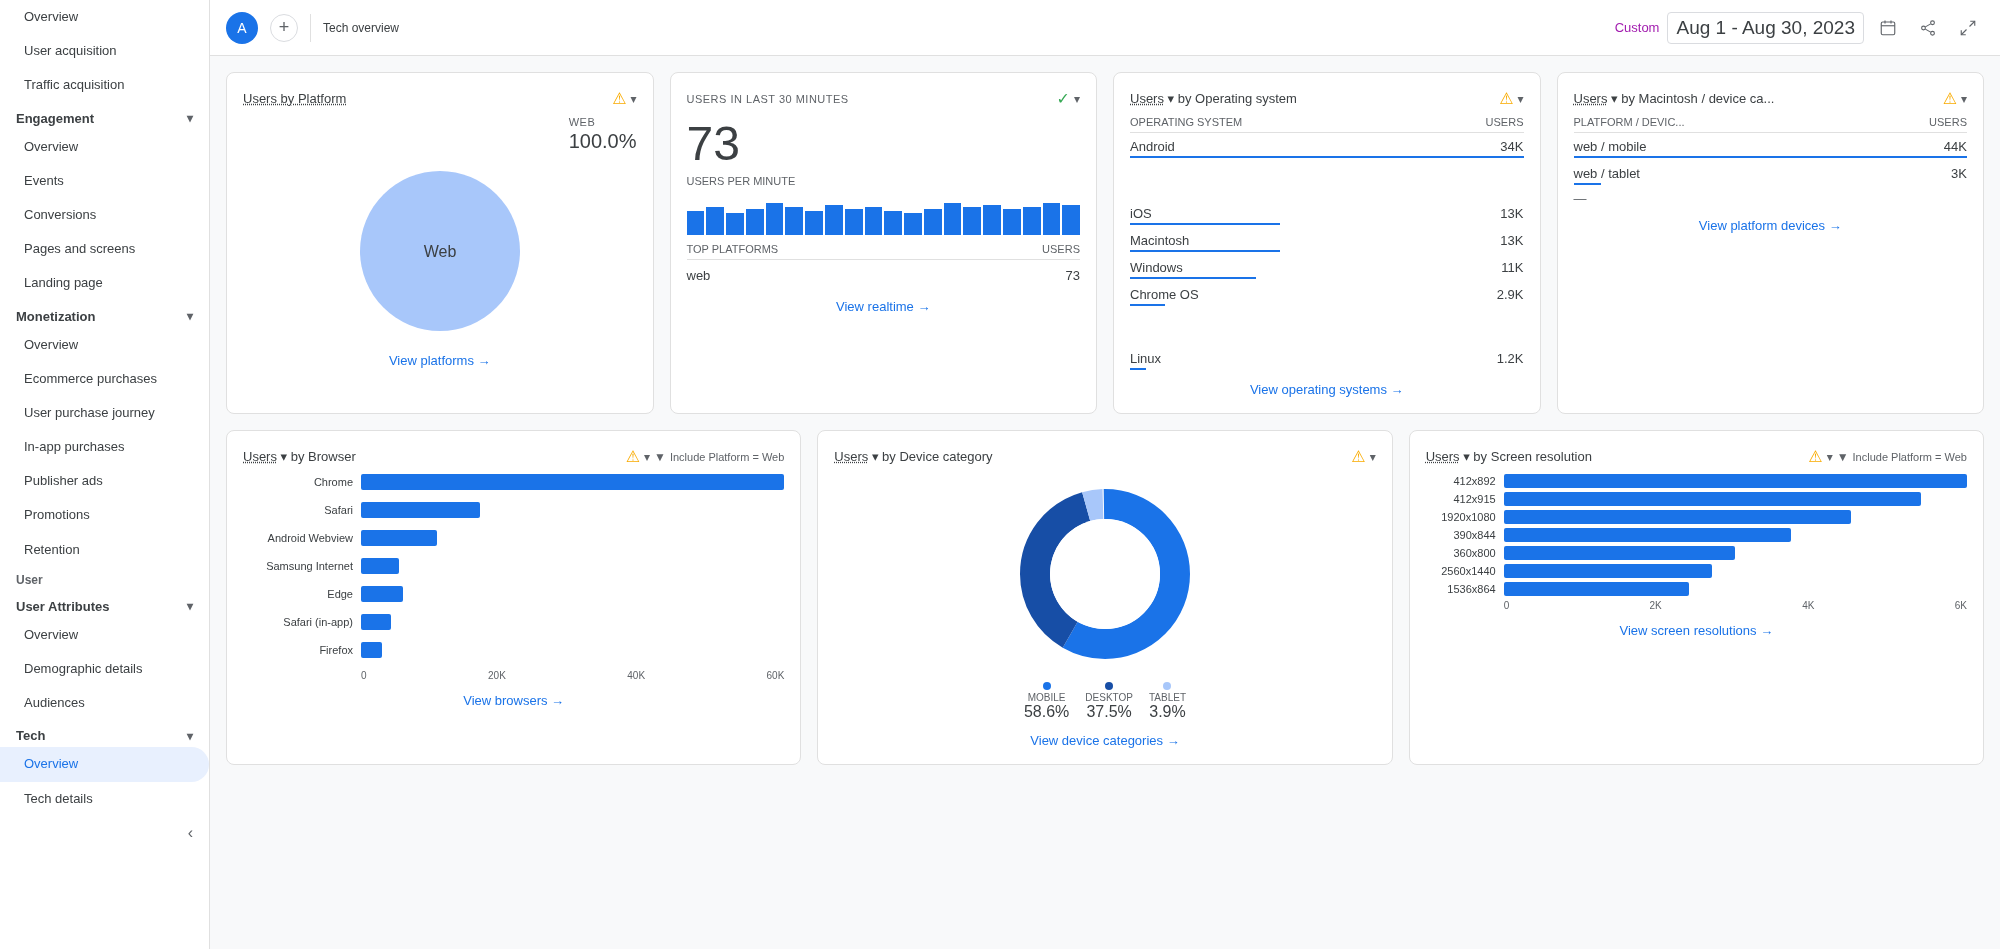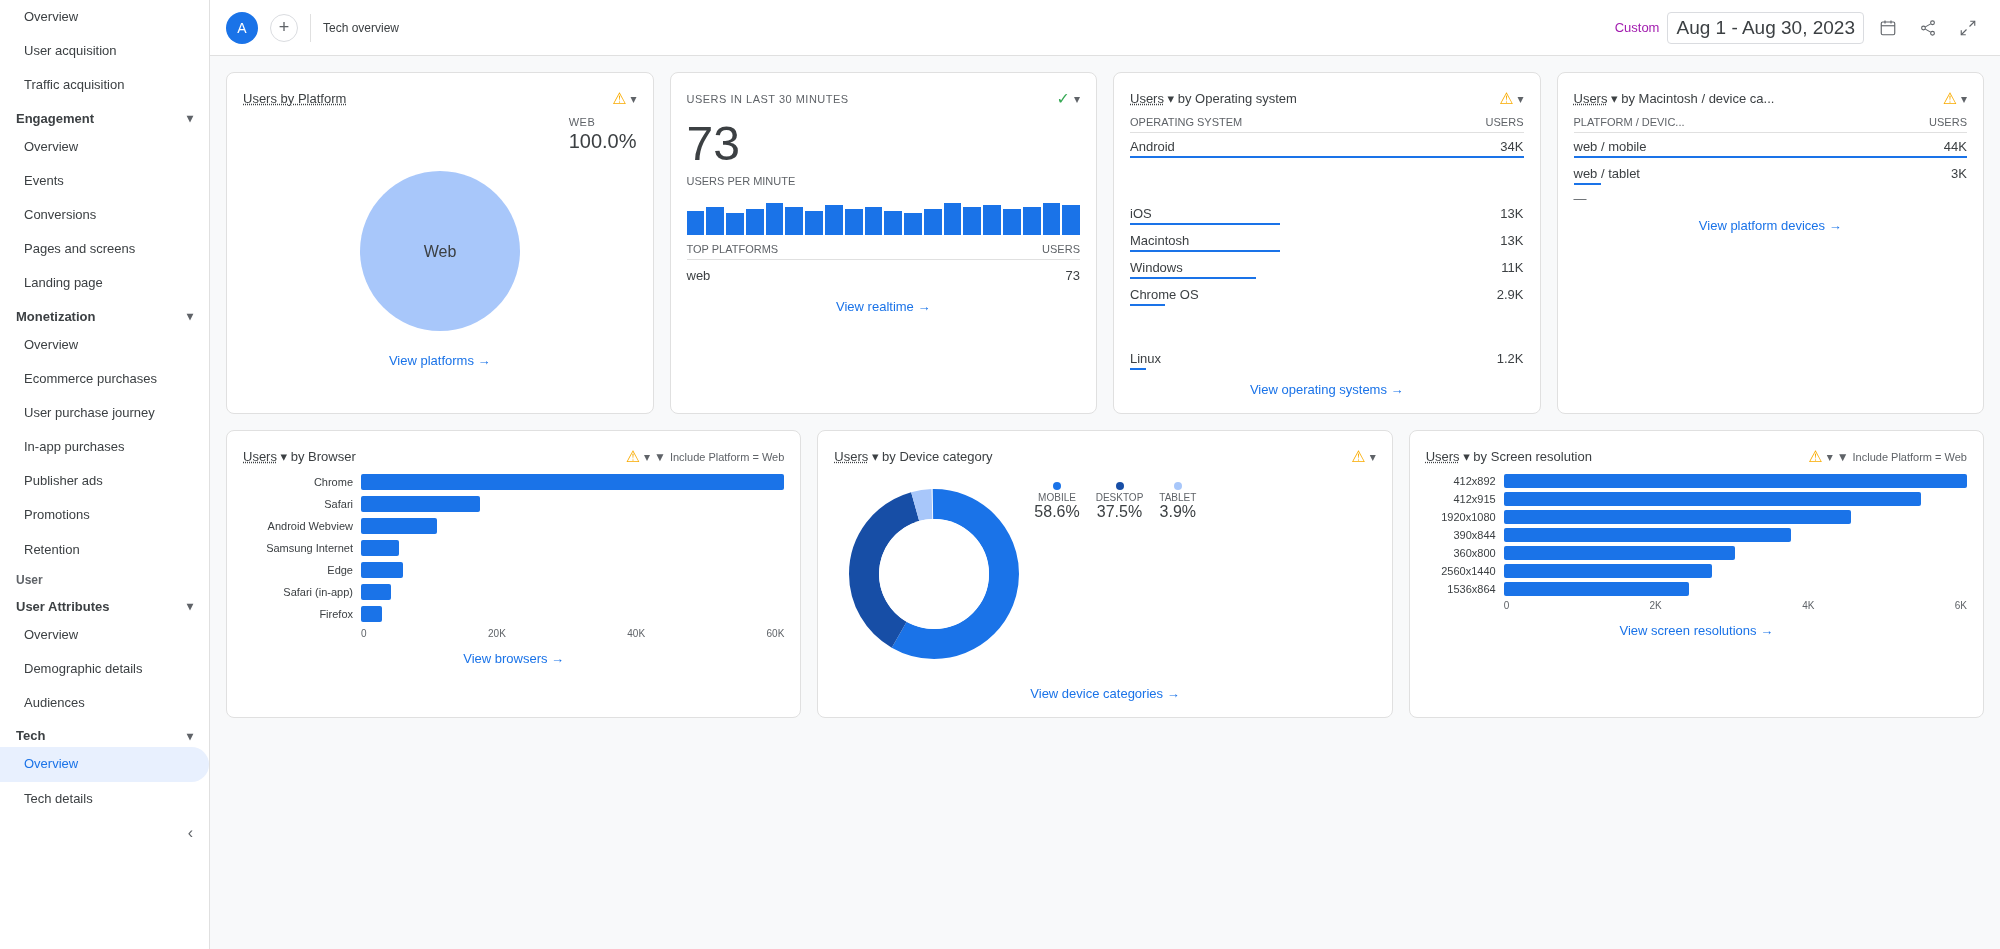--- a/index.html
+++ b/index.html
@@ -43,28 +43,28 @@
     .dropdown-btn { font-size: 12px; color: #5f6368; cursor: pointer; border: none; background: none; }
     .donut-container { display: flex; justify-content: center; align-items: center; margin: 8px 0; }
 
     
     .realtime-users { font-size: 48px; font-weight: 300; color: #3c4043; margin: 4px 0; }
     .mini-bar-chart { display: flex; align-items: flex-end; gap: 2px; height: 40px; margin: 8px 0; }
     .mini-bar { background: #1a73e8; flex: 1; }
 
     
     .browser-chart { margin-top: 8px; }
-    .browser-row { display: flex; align-items: center; gap: 8px; margin-bottom: 6px; }
+    .browser-row { display: flex; align-items: center; gap: 8px; margin-bottom: 12px; }
     .browser-label { width: 110px; font-size: 11px; text-align: right; color: #3c4043; flex-shrink: 0; }
     .browser-bar-wrap { flex: 1; }
     .browser-bar { height: 16px; background: #1a73e8; border-radius: 2px; }
     .x-axis { display: flex; justify-content: space-between; font-size: 10px; color: #5f6368; margin-top: 4px; padding-left: 118px; }
 
     
-    .device-donut-wrap { display: flex; flex-direction: row; align-items: flex-start; }
+    .device-donut-wrap { display: flex; flex-direction: column; align-items: center; }
     .device-legend { display: flex; gap: 16px; justify-content: center; margin-top: 8px; }
     .legend-item { display: flex; flex-direction: column; align-items: center; font-size: 11px; }
     .legend-dot { width: 8px; height: 8px; border-radius: 50%; margin-bottom: 2px; }
     .legend-pct { font-size: 16px; font-weight: 500; }
 
     
     .res-chart { margin-top: 8px; }
     .res-row { display: flex; align-items: center; gap: 8px; margin-bottom: 4px; }
     .res-label { width: 70px; font-size: 11px; text-align: right; color: #3c4043; flex-shrink: 0; }
     .res-bar-wrap { flex: 1; }

